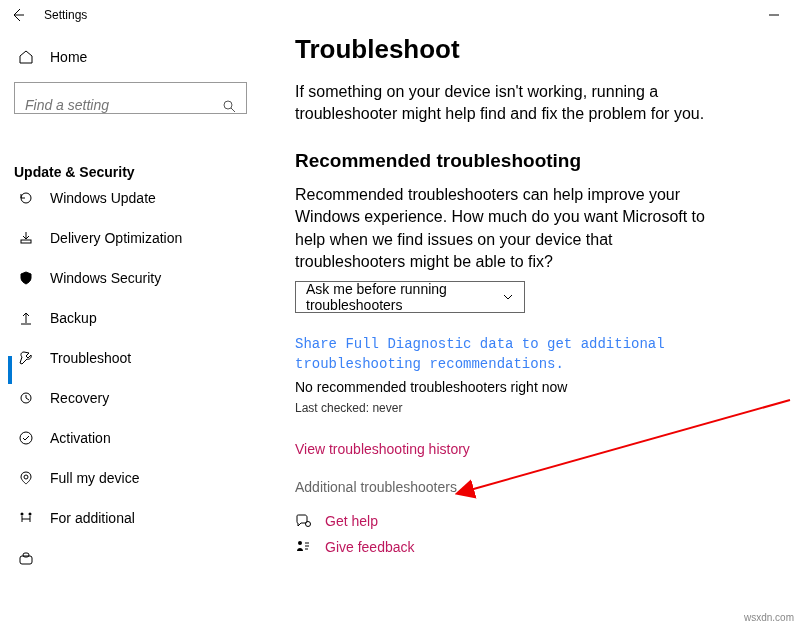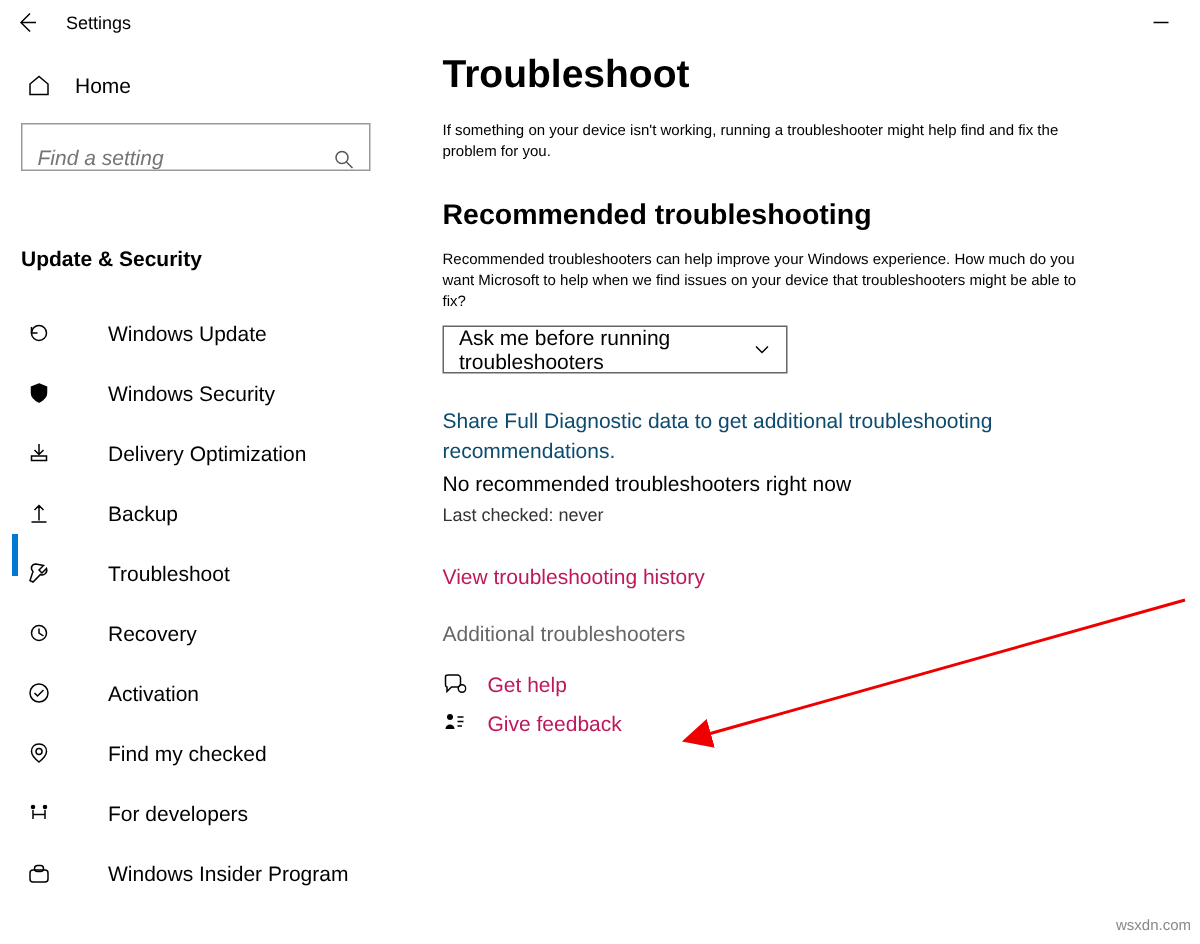--- a/index.html
+++ b/index.html
@@ -10,30 +10,30 @@
     .minimize { margin-left: auto; width: 40px; height: 30px; display: flex; align-items: center; justify-content: center; }
     .container { display: flex; height: calc(100% - 30px); }
     .sidebar { width: 265px; padding: 8px 12px 0 8px; }
     .home { display: flex; align-items: center; height: 38px; padding: 0 10px; }
     .home .icon { width: 18px; display: flex; align-items: center; }
     .home span.label { margin-left: 14px; font-size: 14px; }
     .search-box { margin: 6px 6px 14px 6px; height: 32px; border: 1px solid #999; display: flex; align-items: flex-end; padding: 0 10px; background: #fff; }
     .search-box input { border: none; outline: none; flex: 1; font-size: 14px; font-style: italic; color: #666; background: transparent; }
     .search-box .sicon { color: #555; }
     .section-label { font-weight: 600; padding: 4px 10px 10px 6px; font-size: 14px; margin-top: 46px; }
-    .nav-item { display: flex; align-items: flex-end; height: 40px; padding: 0 6px 0 10px; position: relative; gap: 22px; }
+    .nav-item { display: flex; align-items: flex-start; height: 40px; padding: 0 6px 0 10px; position: relative; }
     .nav-item .icon { width: 18px; display: flex; align-items: center; justify-content: flex-start; }
     .nav-item .label { margin-left: 14px; font-size: 14px; }
     .nav-item.active::before { content: ''; position: absolute; left: 0; top: 6px; bottom: 6px; width: 4px; background: #0078d4; }
     .main { flex: 1; padding: 4px 30px 0 30px; overflow-y: auto; }
     h1 { font-size: 26px; font-weight: 600; margin-bottom: 16px; }
-    .desc { font-size: 10px; line-height: 1.4; margin-bottom: 24px; max-width: 430px; }
+    .desc { font-size: 16px; line-height: 1.4; margin-bottom: 24px; max-width: 430px; }
     h2 { font-size: 19px; font-weight: 600; margin-bottom: 12px; }
     .dropdown { border: 1px solid #666; height: 32px; width: 230px; display: flex; align-items: center; padding: 0 10px; justify-content: space-between; margin-bottom: 22px; margin-top: 8px; }
-    .warning { color: #0c4a6e; font-size: 14px; line-height: 1.4; margin-bottom: 4px; max-width: 430px; }
+    .warning { color: #3b82f6; font-size: 14px; line-height: 1.4; margin-bottom: 4px; max-width: 430px; font-family: Liberation Mono, monospace; }
     .nt { font-size: 14px; margin-bottom: 6px; }
     .lc { font-size: 12px; color: #333; margin-bottom: 26px; }
     .link { color: #be185d; font-size: 14px; margin-bottom: 22px; display: block; }
     .section-head { color: #666; font-size: 14px; margin-bottom: 18px; }
     .help-row { display: flex; align-items: center; margin-bottom: 10px; }
     .help-row .icon { width: 22px; display: flex; }
     .help-row .link { margin: 0 0 0 8px; }
     svg { display: block; }
     .arrow-annotation { position: absolute; pointer-events: none; }
     .watermark { position: absolute; right: 6px; bottom: 6px; font-size: 10px; color: #888; }
@@ -82,37 +82,37 @@
           <svg width="16" height="16" viewBox="0 0 16 16">
             <path d="M3 8 A5 5 0 0 1 13 8 M13 8 A5 5 0 0 1 3 8" stroke="#000" stroke-width="1" fill="none"></path>
             <path d="M3 4 L3 8 L7 8" stroke="#000" stroke-width="1" fill="none"></path>
           </svg>
         </span>
       <span class="label">Windows Update</span>
     </div>
     <div class="nav-item">
       <span class="icon">
           <svg width="16" height="16" viewBox="0 0 16 16">
-            <path d="M8 2 L13 4 L13 8 C13 11 10 13 8 14 C6 13 3 11 3 8 L3 4 Z" stroke="#000" fill="#000"></path>
-          </svg>
-        </span>
-      <span class="label">Windows Security</span>
-    </div>
-    <div class="nav-item">
-      <span class="icon">
-          <svg width="16" height="16" viewBox="0 0 16 16">
             <rect x="3" y="10" width="10" height="3" stroke="#000" fill="none"></rect>
             <path d="M8 2 L8 9 M5 6 L8 9 L11 6" stroke="#000" fill="none"></path>
           </svg>
         </span>
       <span class="label">Delivery Optimization</span>
     </div>
     <div class="nav-item">
       <span class="icon">
           <svg width="16" height="16" viewBox="0 0 16 16">
+            <path d="M8 2 L13 4 L13 8 C13 11 10 13 8 14 C6 13 3 11 3 8 L3 4 Z" stroke="#000" fill="#000"></path>
+          </svg>
+        </span>
+      <span class="label">Windows Security</span>
+    </div>
+    <div class="nav-item">
+      <span class="icon">
+          <svg width="16" height="16" viewBox="0 0 16 16">
             <path d="M8 13 L8 3 M5 6 L8 3 L11 6" stroke="#000" fill="none"></path>
             <line x1="3" y1="14" x2="13" y2="14" stroke="#000"></line>
           </svg>
         </span>
       <span class="label">Backup</span>
     </div>
     <div class="nav-item active">
       <span class="icon">
           <svg width="16" height="16" viewBox="0 0 16 16">
             <path d="M6 2 C3 2 2 5 4 7 L2 13 L4 14 L9 9 C11 10 14 8 13 5 L10 8 L8 6 L11 3 Z" stroke="#000" fill="none"></path>
@@ -138,40 +138,39 @@
         </span>
       <span class="label">Activation</span>
     </div>
     <div class="nav-item">
       <span class="icon">
           <svg width="16" height="16" viewBox="0 0 16 16">
             <path d="M8 2 C5 2 3 4 3 7 C3 10 8 14 8 14 C8 14 13 10 13 7 C13 4 11 2 8 2 Z" stroke="#000" fill="none"></path>
             <circle cx="8" cy="7" r="2" stroke="#000" fill="none"></circle>
           </svg>
         </span>
-      <span class="label">Find my checked</span>
+      <span class="label">Full my device</span>
     </div>
     <div class="nav-item">
       <span class="icon">
           <svg width="16" height="16" viewBox="0 0 16 16">
             <circle cx="4" cy="4" r="1.5" fill="#000"></circle>
             <circle cx="12" cy="4" r="1.5" fill="#000"></circle>
             <path d="M4 6 L4 12 M12 6 L12 12 M4 9 L12 9" stroke="#000" fill="none"></path>
           </svg>
         </span>
-      <span class="label">For developers</span>
+      <span class="label">For additional</span>
     </div>
     <div class="nav-item">
       <span class="icon">
           <svg width="16" height="16" viewBox="0 0 16 16">
             <rect x="2" y="6" width="12" height="8" rx="2" stroke="#000" fill="none"></rect>
             <rect x="5" y="3" width="6" height="4" rx="2" stroke="#000" fill="none"></rect>
           </svg>
         </span>
-      <span class="label">Windows Insider Program</span>
     </div>
   </div>
 
   <div class="main">
     <h1>Troubleshoot</h1>
     <p class="desc">If something on your device isn't working, running a troubleshooter might help find and fix the problem for you.</p>
     <h2>Recommended troubleshooting</h2>
     <p class="desc" style="margin-bottom:6px">Recommended troubleshooters can help improve your Windows experience. How much do you want Microsoft to help when we find issues on your device that troubleshooters might be able to fix?</p>
     <div class="dropdown">
       <span>Ask me before running troubleshooters</span>

